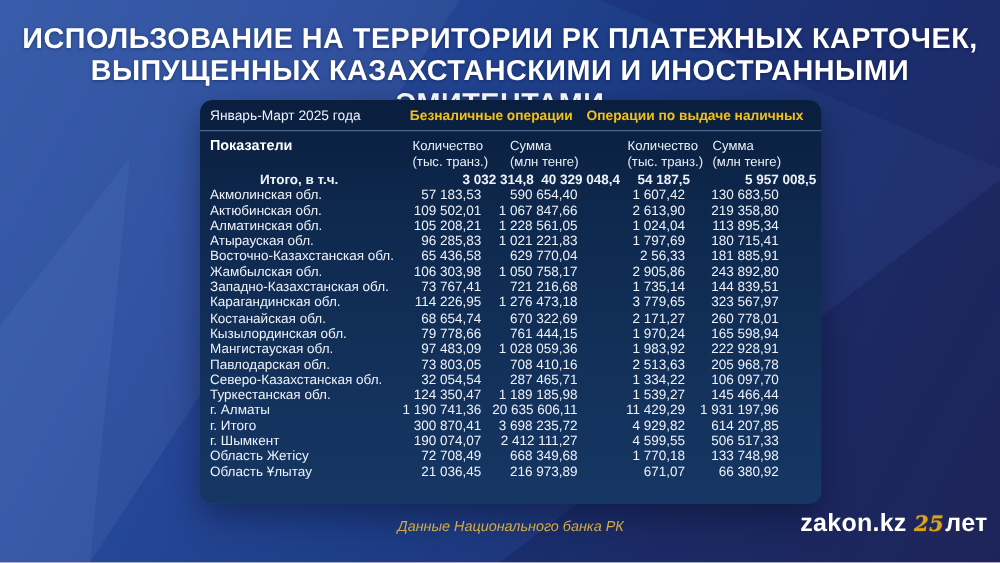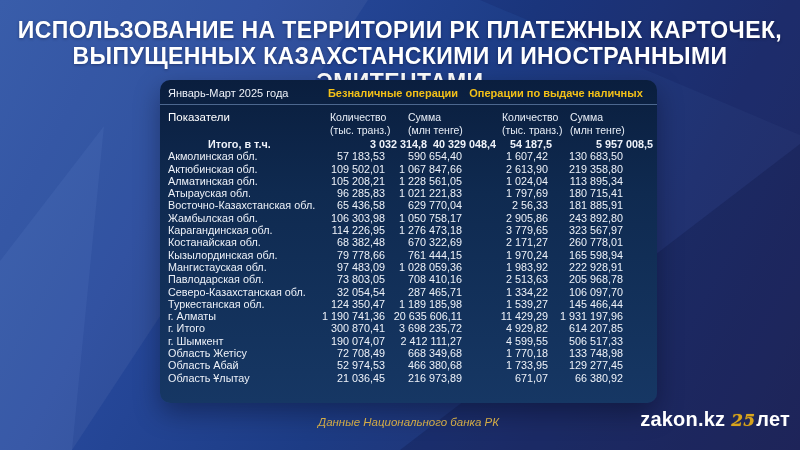--- a/index.html
+++ b/index.html
@@ -50,21 +50,21 @@
     color: #f3c018; text-align: center;
   }
   .grp.g1 { left: 158px; width: 150px; }
   .grp.g2 { left: 300px; width: 192px; }
   .header-rule {
     position: absolute; left: 0; right: 0; top: 24px; height: 1px;
     background: rgba(132,162,208,0.55);
   }
   .row-hdr {
     position: absolute; left: 8px; top: 31px;
-    font-size: 11.5px; font-weight: 400; color: #ffffff;
+    font-size: 11.5px; font-weight: 700; color: #ffffff;
   }
   .sub {
     position: absolute; top: 31px;
     font-size: 10.5px; line-height: 13px; color: #e8eef7;
     white-space: nowrap;
   }
   .sub.s1 { left: 170px; }
   .sub.s2 { left: 248px; }
   .sub.s3 { left: 342px; }
   .sub.s4 { left: 410px; }
@@ -196,29 +196,36 @@
             <td class="num">181 885,91</td>
           </tr>
           <tr>
             <td class="lbl">Жамбылская обл.</td>
             <td class="num">106 303,98</td>
             <td class="num">1 050 758,17</td>
             <td class="num">2 905,86</td>
             <td class="num">243 892,80</td>
           </tr>
           <tr>
+            <td class="lbl">Западно-Казахстанская обл.</td>
+            <td class="num">73 767,41</td>
+            <td class="num">721 216,68</td>
+            <td class="num">1 735,14</td>
+            <td class="num">144 839,51</td>
+          </tr>
+          <tr>
             <td class="lbl">Карагандинская обл.</td>
             <td class="num">114 226,95</td>
             <td class="num">1 276 473,18</td>
             <td class="num">3 779,65</td>
             <td class="num">323 567,97</td>
           </tr>
           <tr>
             <td class="lbl">Костанайская обл.</td>
-            <td class="num">68 382,48</td>
+            <td class="num">68 654,74</td>
             <td class="num">670 322,69</td>
             <td class="num">2 171,27</td>
             <td class="num">260 778,01</td>
           </tr>
           <tr>
             <td class="lbl">Кызылординская обл.</td>
             <td class="num">79 778,66</td>
             <td class="num">761 444,15</td>
             <td class="num">1 970,24</td>
             <td class="num">165 598,94</td>
@@ -271,27 +278,20 @@
             <td class="num">2 412 111,27</td>
             <td class="num">4 599,55</td>
             <td class="num">506 517,33</td>
           </tr>
           <tr>
             <td class="lbl">Область Жетісу</td>
             <td class="num">72 708,49</td>
             <td class="num">668 349,68</td>
             <td class="num">1 770,18</td>
             <td class="num">133 748,98</td>
-          </tr>
-          <tr>
-            <td class="lbl">Область Абай</td>
-            <td class="num">52 974,53</td>
-            <td class="num">466 380,68</td>
-            <td class="num">1 733,95</td>
-            <td class="num">129 277,45</td>
           </tr>
           <tr>
             <td class="lbl">Область Ұлытау</td>
             <td class="num">21 036,45</td>
             <td class="num">216 973,89</td>
             <td class="num">671,07</td>
             <td class="num">66 380,92</td>
           </tr>
         </tbody>
     </table>

